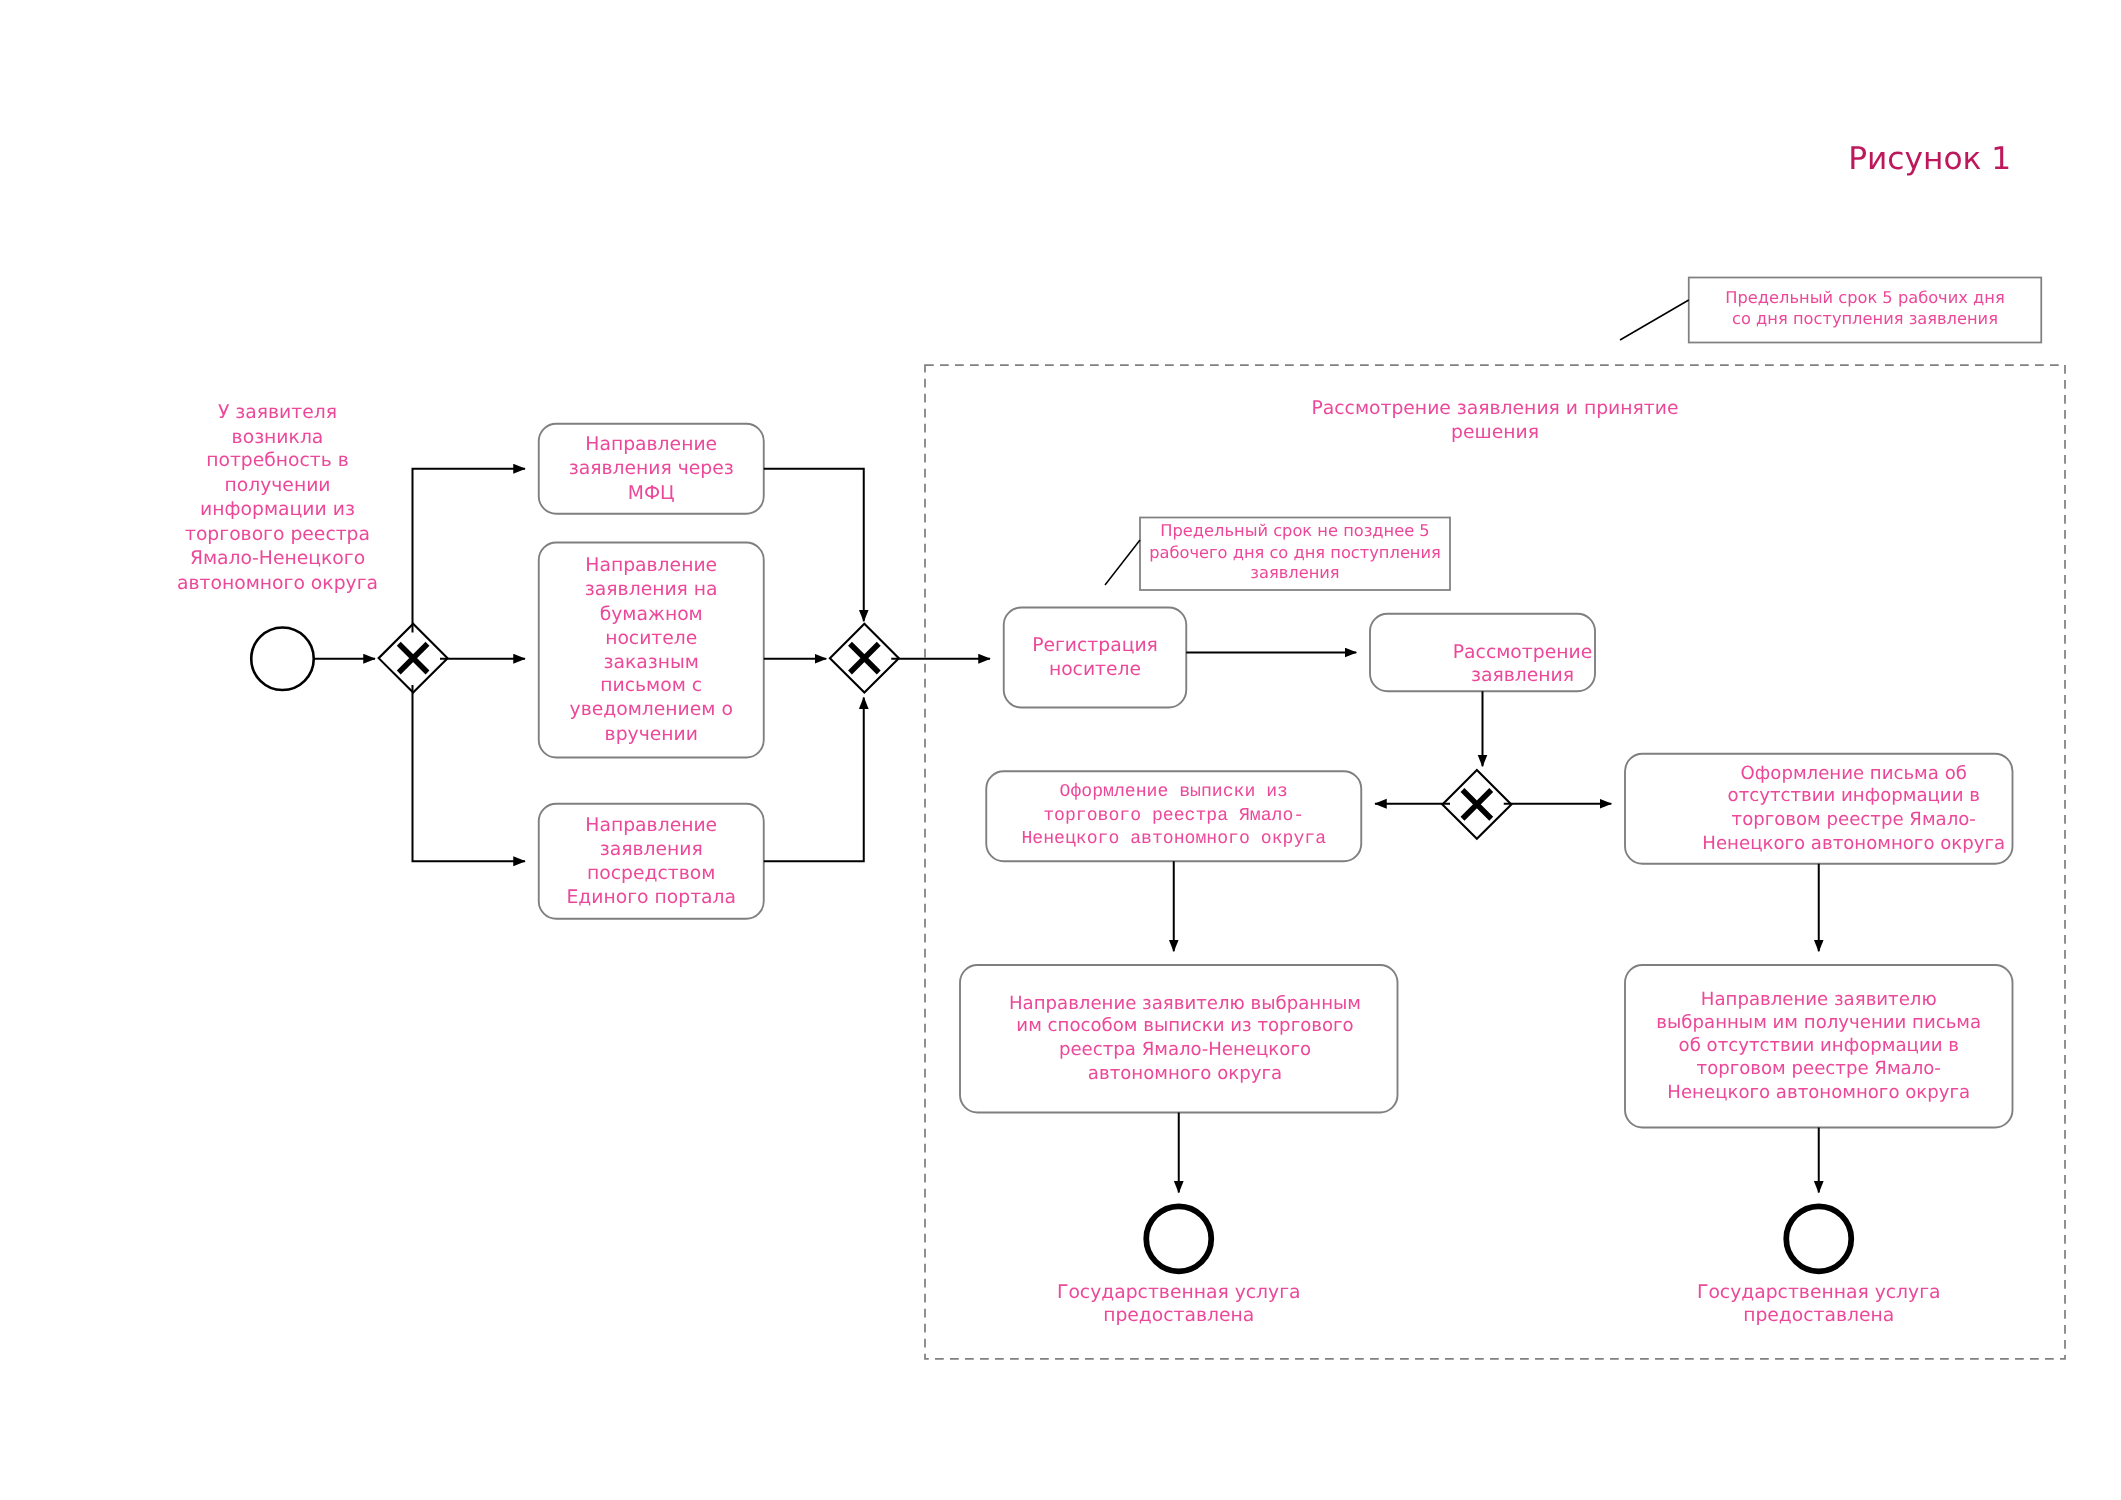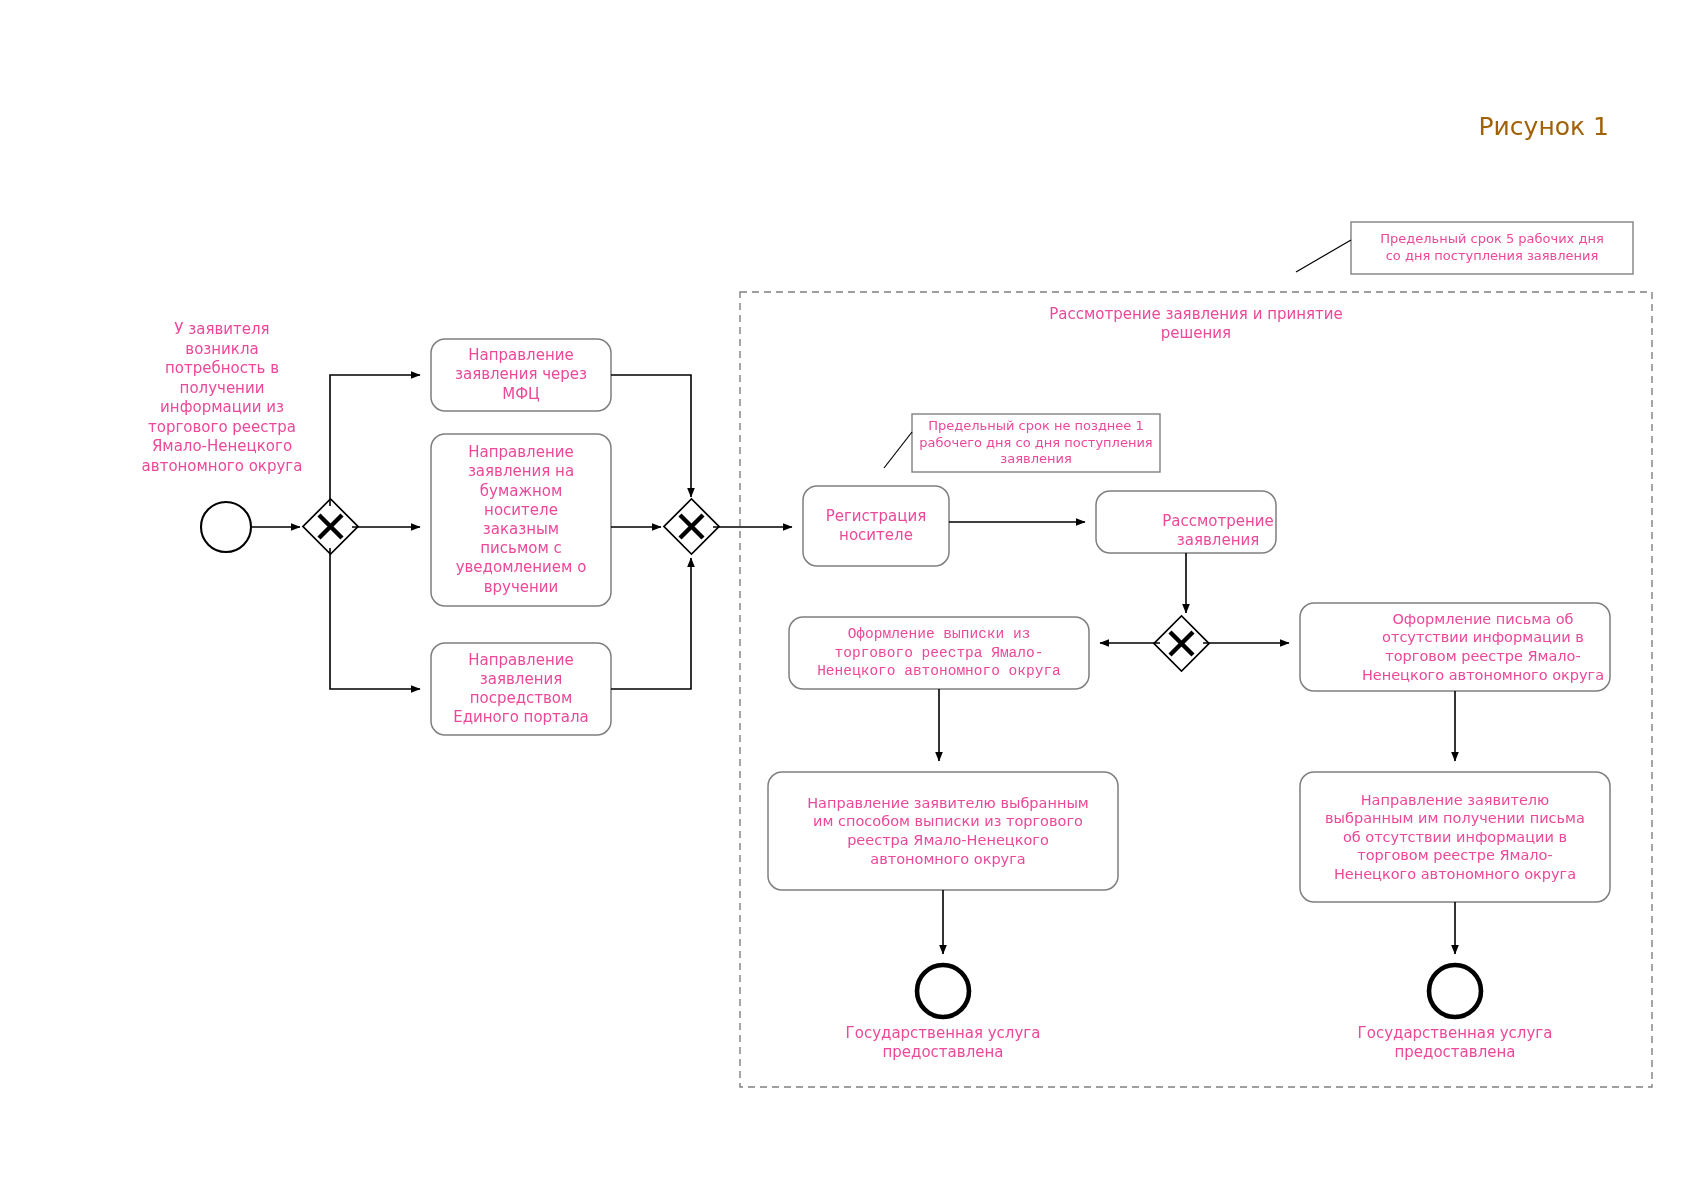--- a/index.html
+++ b/index.html
@@ -21,41 +21,41 @@
     top: 0;
     width: 1697px;
     height: 1200px;
   }
   .fig-title {
     position: absolute;
     right: 88px;
     top: 112px;
     font-size: 25px;
     font-family: "DejaVu Sans", sans-serif;
-    color: #a16207;
+    color: #be185d;
     white-space: nowrap;
   }
   
   .lbl {
     position: absolute;
     display: flex;
     align-items: center;
     justify-content: center;
     text-align: center;
     line-height: 1.28;
     font-family: "DejaVu Sans", sans-serif;
     color: #ec4899;
     white-space: pre-line;
     box-sizing: border-box;
     pointer-events: auto;
   }
   .task-lbl { font-size: 15px; padding: 2px 6px; }
   .task-lbl.sm { font-size: 14.5px; }
   .note-lbl { font-size: 13px; padding: 2px 6px; }
-  .pool-lbl { font-size: 15px; }
+  .pool-lbl { font-size: 15px; margin-top: 12px; }
   .event-lbl { font-size: 15px; }
   .start-lbl { font-size: 15px; line-height: 1.3; }
 </style>
 </head>
 <body>
 
 <svg id="canvas" viewBox="0 0 1697 1200" xmlns="http://www.w3.org/2000/svg">
   <defs>
     <marker id="arrow" markerWidth="11" markerHeight="11" refX="9.4" refY="4" orient="auto" markerUnits="userSpaceOnUse">
       <path d="M0,0 L10,4 L0,8 z" fill="#000000"></path>
@@ -148,21 +148,21 @@
 </svg>
 
 <div class="fig-title">Рисунок 1</div>
 
 <div class="lbl pool-lbl" style="left:890px; top:300px; width:612px; height:48px;">Рассмотрение заявления и принятие
 решения</div>
 
 <div class="lbl note-lbl" style="left:1351px; top:222px; width:282px; height:52px;">Предельный срок 5 рабочих дня
 со дня поступления заявления</div>
 
-<div class="lbl note-lbl" style="left:912px; top:414px; width:248px; height:58px;">Предельный срок не позднее 1
+<div class="lbl note-lbl" style="left:912px; top:414px; width:248px; height:58px;">Предельный срок не позднее 5
 рабочего дня со дня поступления
 заявления</div>
 
 <div class="lbl start-lbl" style="left:124px; top:320px; width:196px; height:160px; align-items:flex-start;">У заявителя
 возникла
 потребность в
 получении
 информации из
 торгового реестра
 Ямало-Ненецкого

